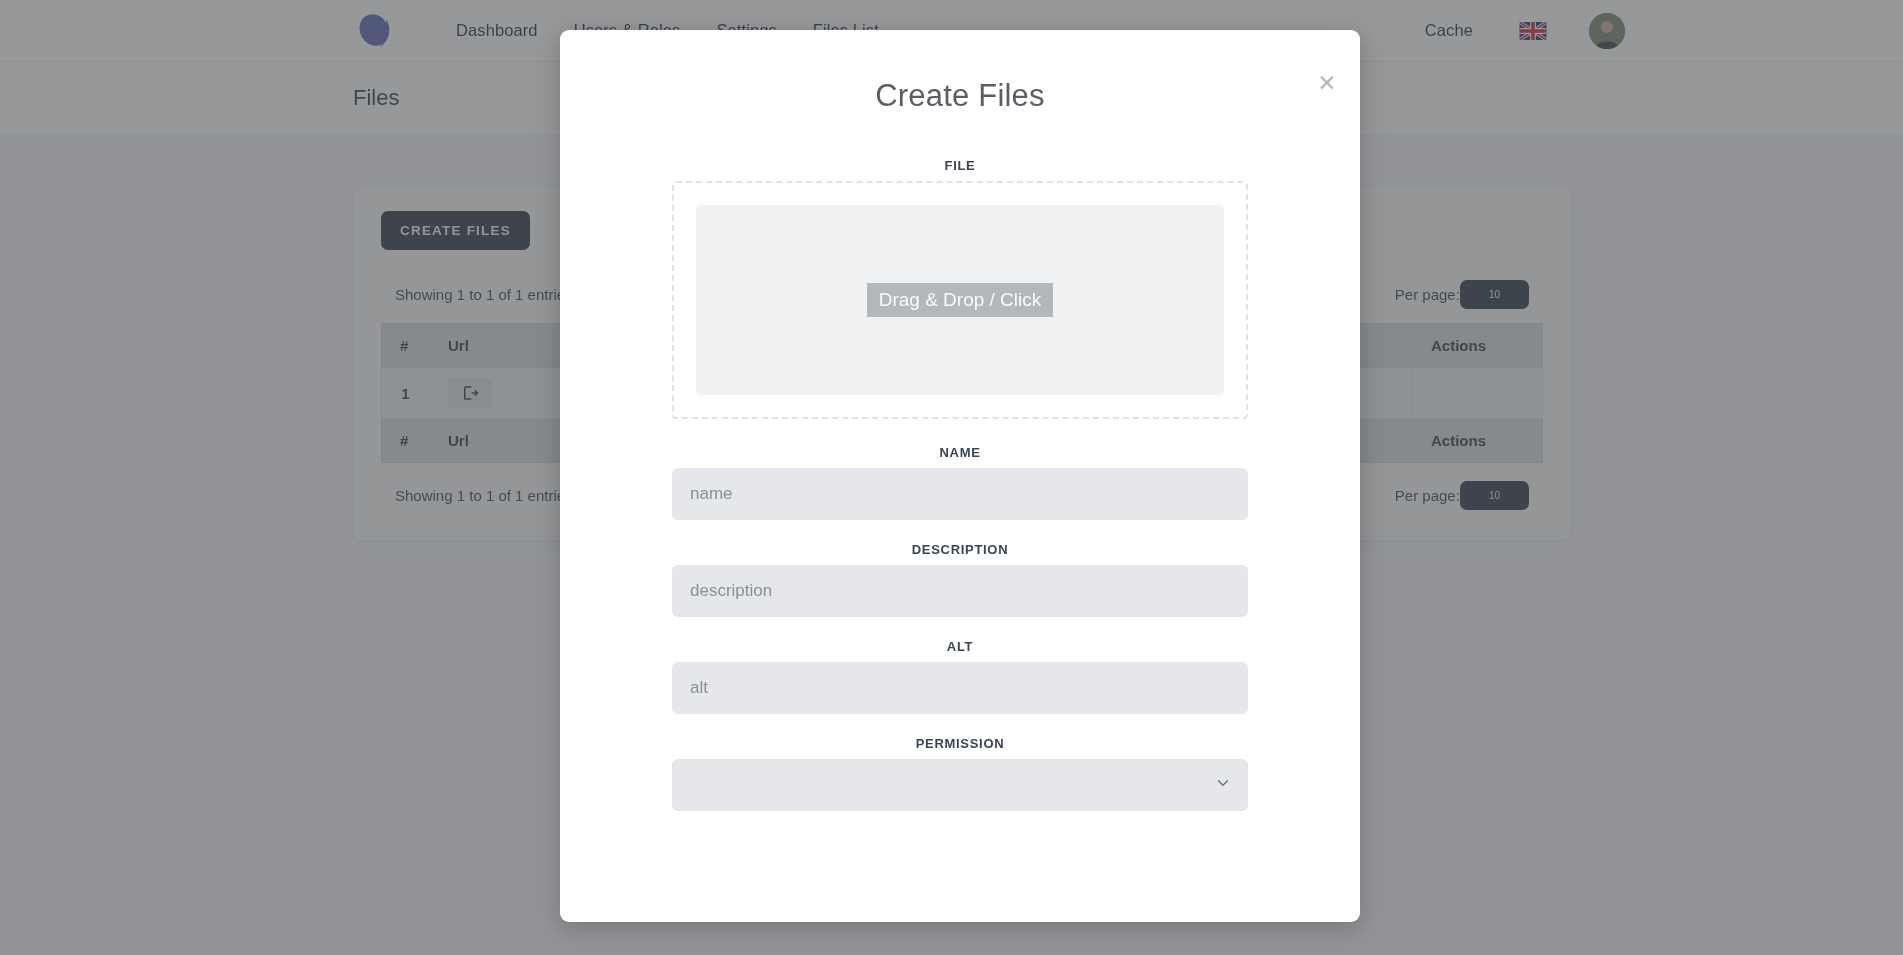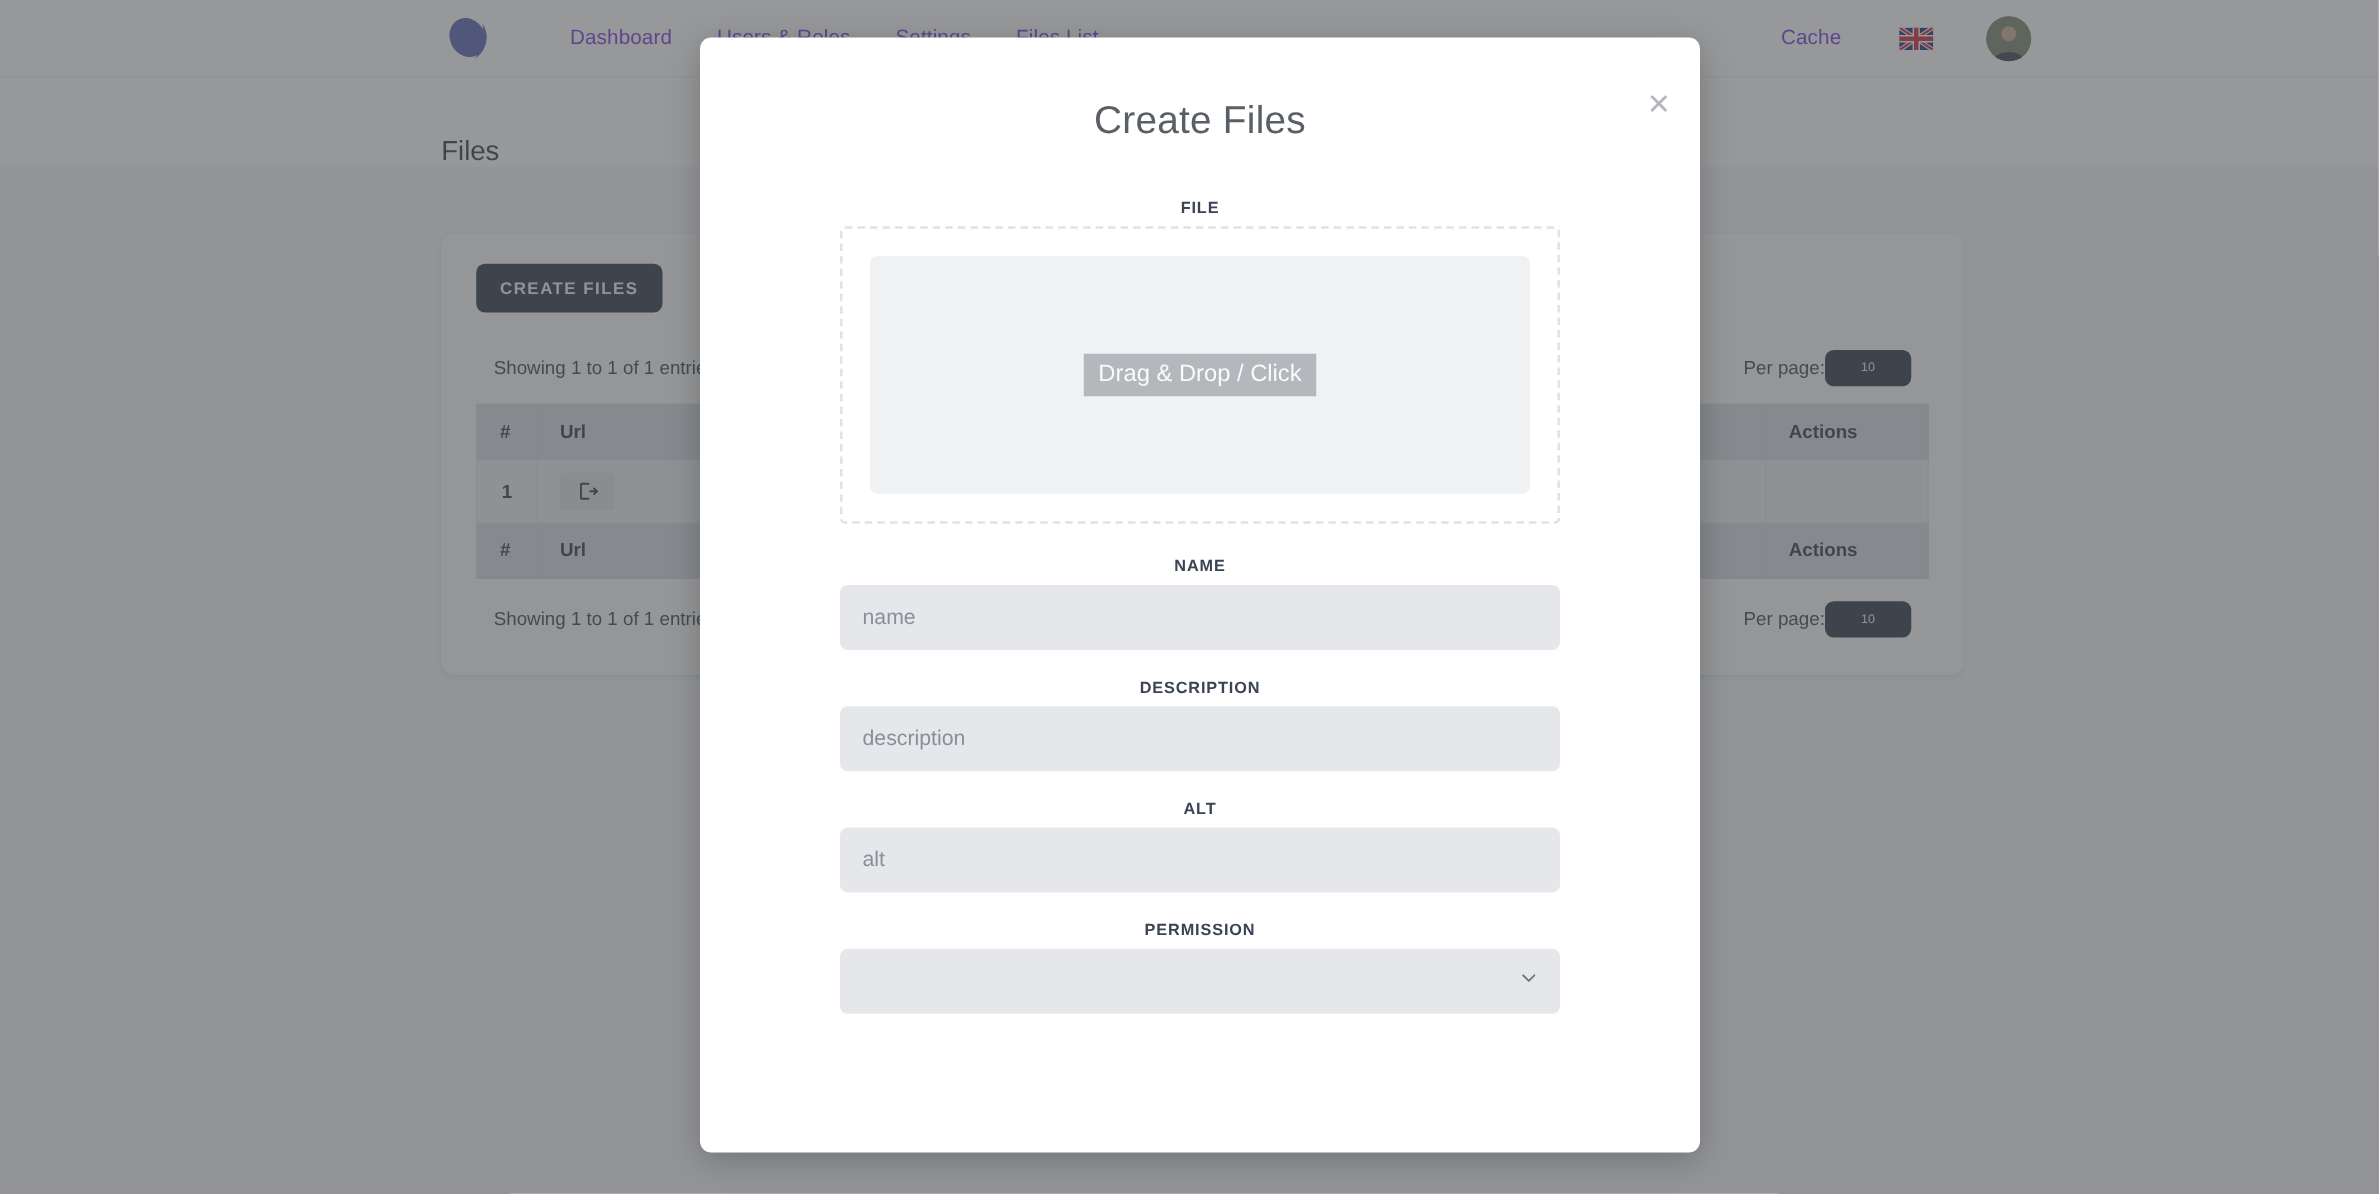--- a/index.html
+++ b/index.html
@@ -20,40 +20,40 @@
   .navbar {
     height: 62px; flex: 0 0 62px;
     background: #ffffff;
     border-bottom: 1px solid #e9ecef;
     display: flex; align-items: center;
     padding: 0 38px;
   }
   .brand-logo { width: 42px; height: 42px; margin-left: 316px; flex: 0 0 42px; }
   .nav-links { display: flex; align-items: center; margin-left: 42px; gap: 0; }
   .nav-link {
-    font-size: 16.5px; color: #6d28d9; padding: 0 18px;
+    font-size: 16.5px; color: #0f172a; padding: 0 18px;
     white-space: nowrap; letter-spacing: .1px;
   }
   .nav-right { margin-left: auto; display: flex; align-items: center; gap: 12px; padding-right: 240px;}
   .nav-right .nav-link { padding-right: 34px; }
   .flag {
     width: 28px; height: 18px; border-radius: 2px; overflow: hidden;
     flex: 0 0 28px; margin-right: 30px;
   }
   .avatar {
     width: 36px; height: 36px; border-radius: 50%;
     overflow: hidden; flex: 0 0 36px;
     background: #5d6b52;
   }
 
   .pageheader {
     height: 73px; flex: 0 0 73px;
     background: #ffffff;
     border-bottom: 1px solid #e9ecef;
-    display: flex; align-items: flex-end;
+    display: flex; align-items: center;
     padding-left: 353px;
   }
   .pageheader h1 { font-size: 22px; font-weight: 400; color: #1d2534; }
 
   .content { flex: 1 1 auto; padding: 52px 0 0 353px; }
   .card {
     width: 1218px; background: #fafafa;
     border-radius: 10px;
     box-shadow: 0 1px 4px rgba(0,0,0,.08);
     padding: 24px 28px 30px 28px;

